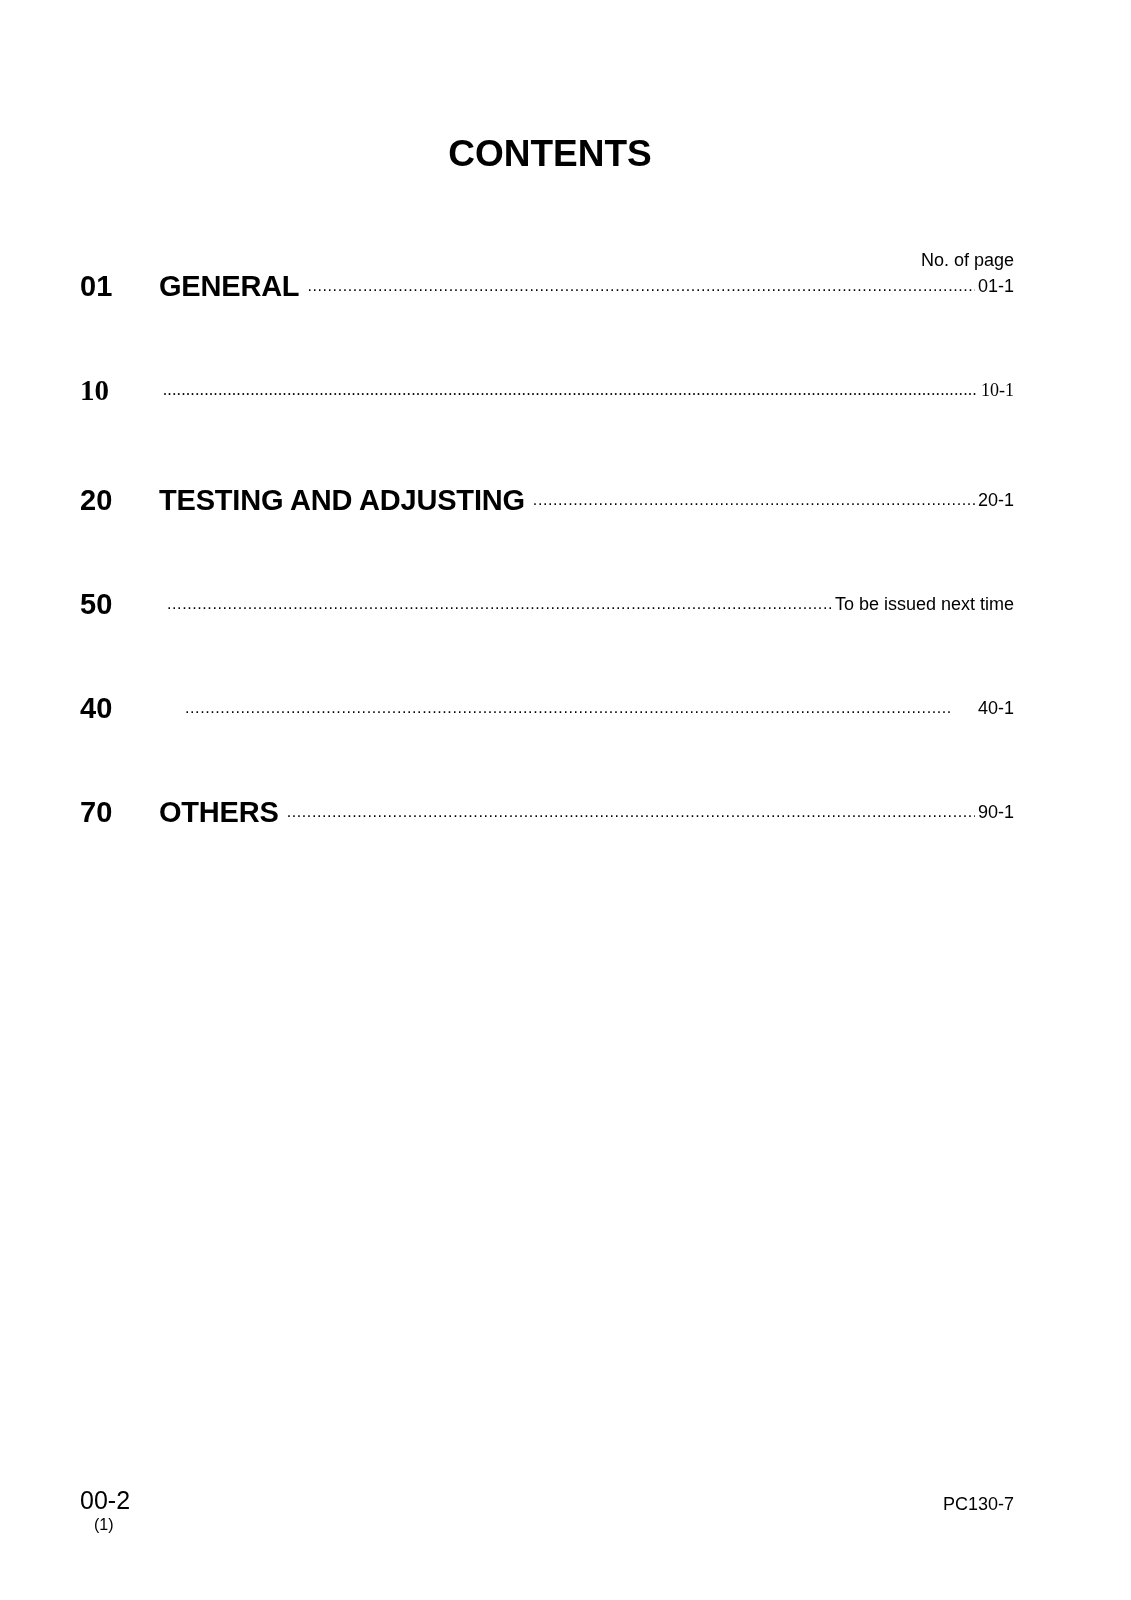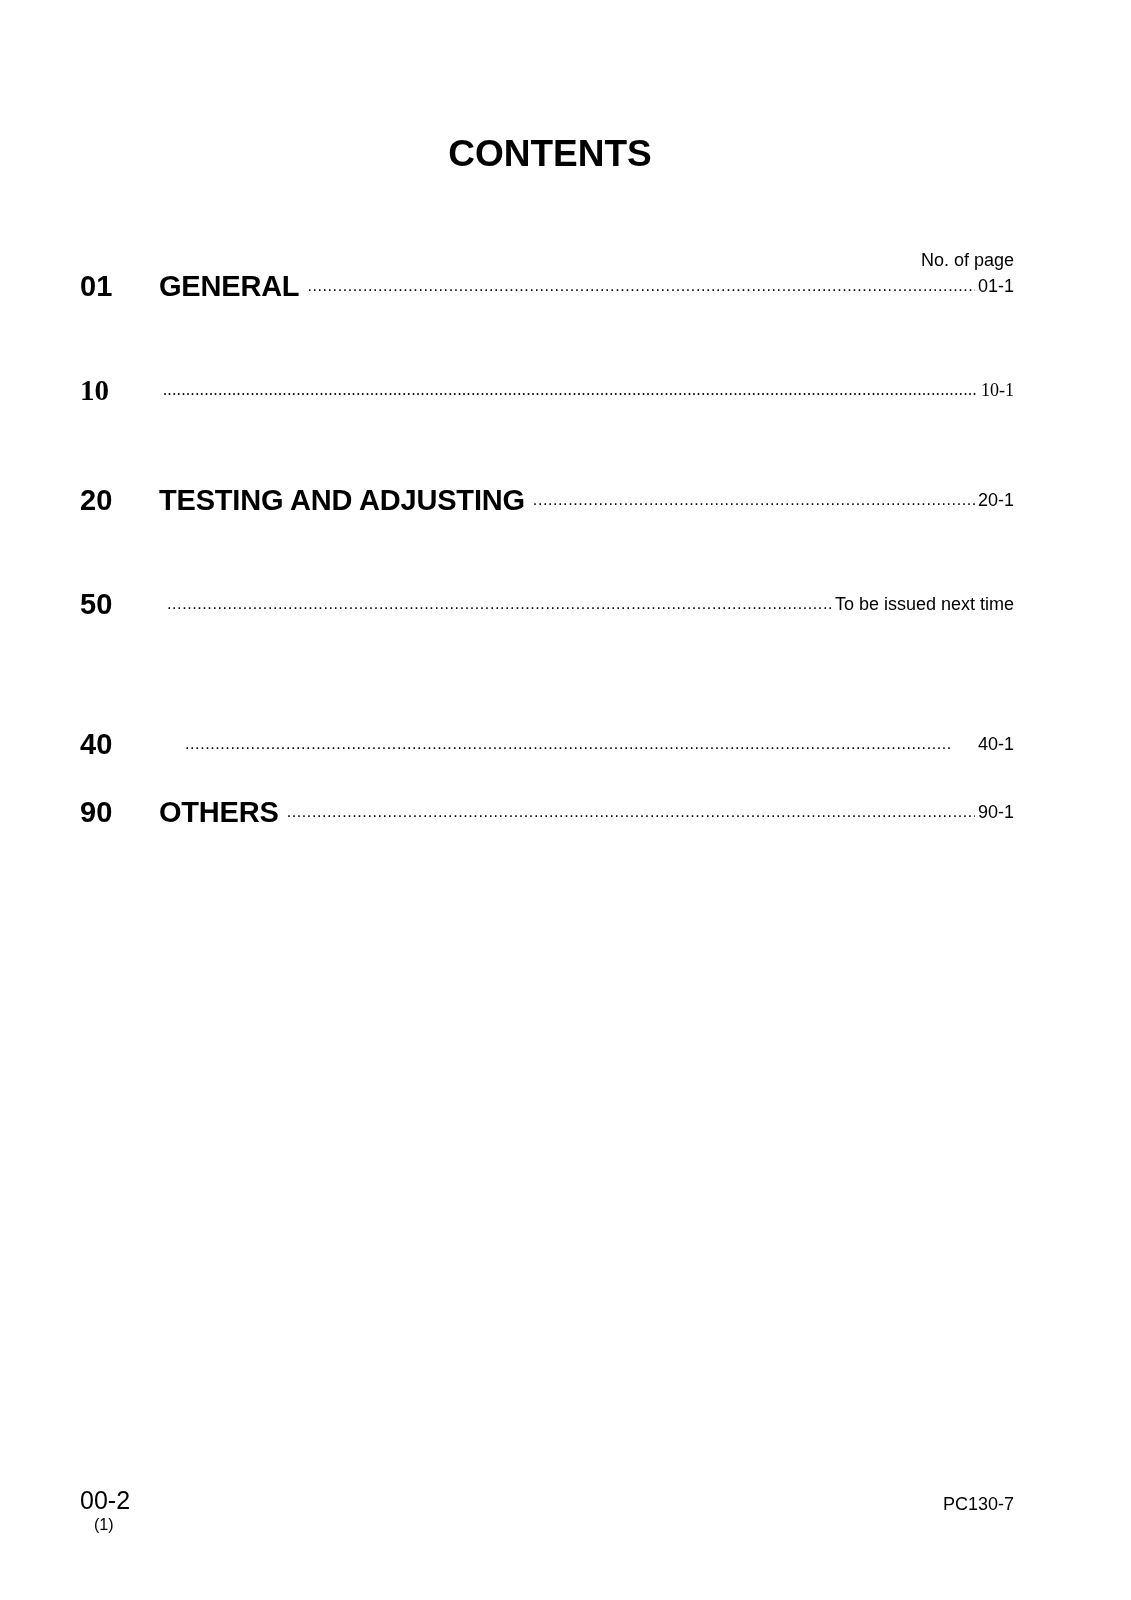--- a/index.html
+++ b/index.html
@@ -118,28 +118,28 @@
       <span class="toc-leader"></span>
       <span class="toc-page">20-1</span>
     </div>
 
     <div class="toc-row" style="top:584px;">
       <span class="toc-num">50</span>
       <span class="toc-leader"></span>
       <span class="toc-page">To be issued next time</span>
     </div>
 
-    <div class="toc-row" style="top:724px;gap:24px;">
+    <div class="toc-row" style="top:688px;gap:24px;">
       <span class="toc-num">40</span>
       <span class="toc-leader" style="margin-left:2px;"></span>
       <span class="toc-page">40-1</span>
     </div>
 
     <div class="toc-row" style="top:792px;">
-      <span class="toc-num">90</span>
+      <span class="toc-num">70</span>
       <span class="toc-title">OTHERS</span>
       <span class="toc-leader"></span>
       <span class="toc-page">90-1</span>
     </div>
 
   </div>
 
   <div class="footer-left">00-2</div>
   <div class="footer-left-sub">(1)</div>
   <div class="footer-right">PC130-7</div>

